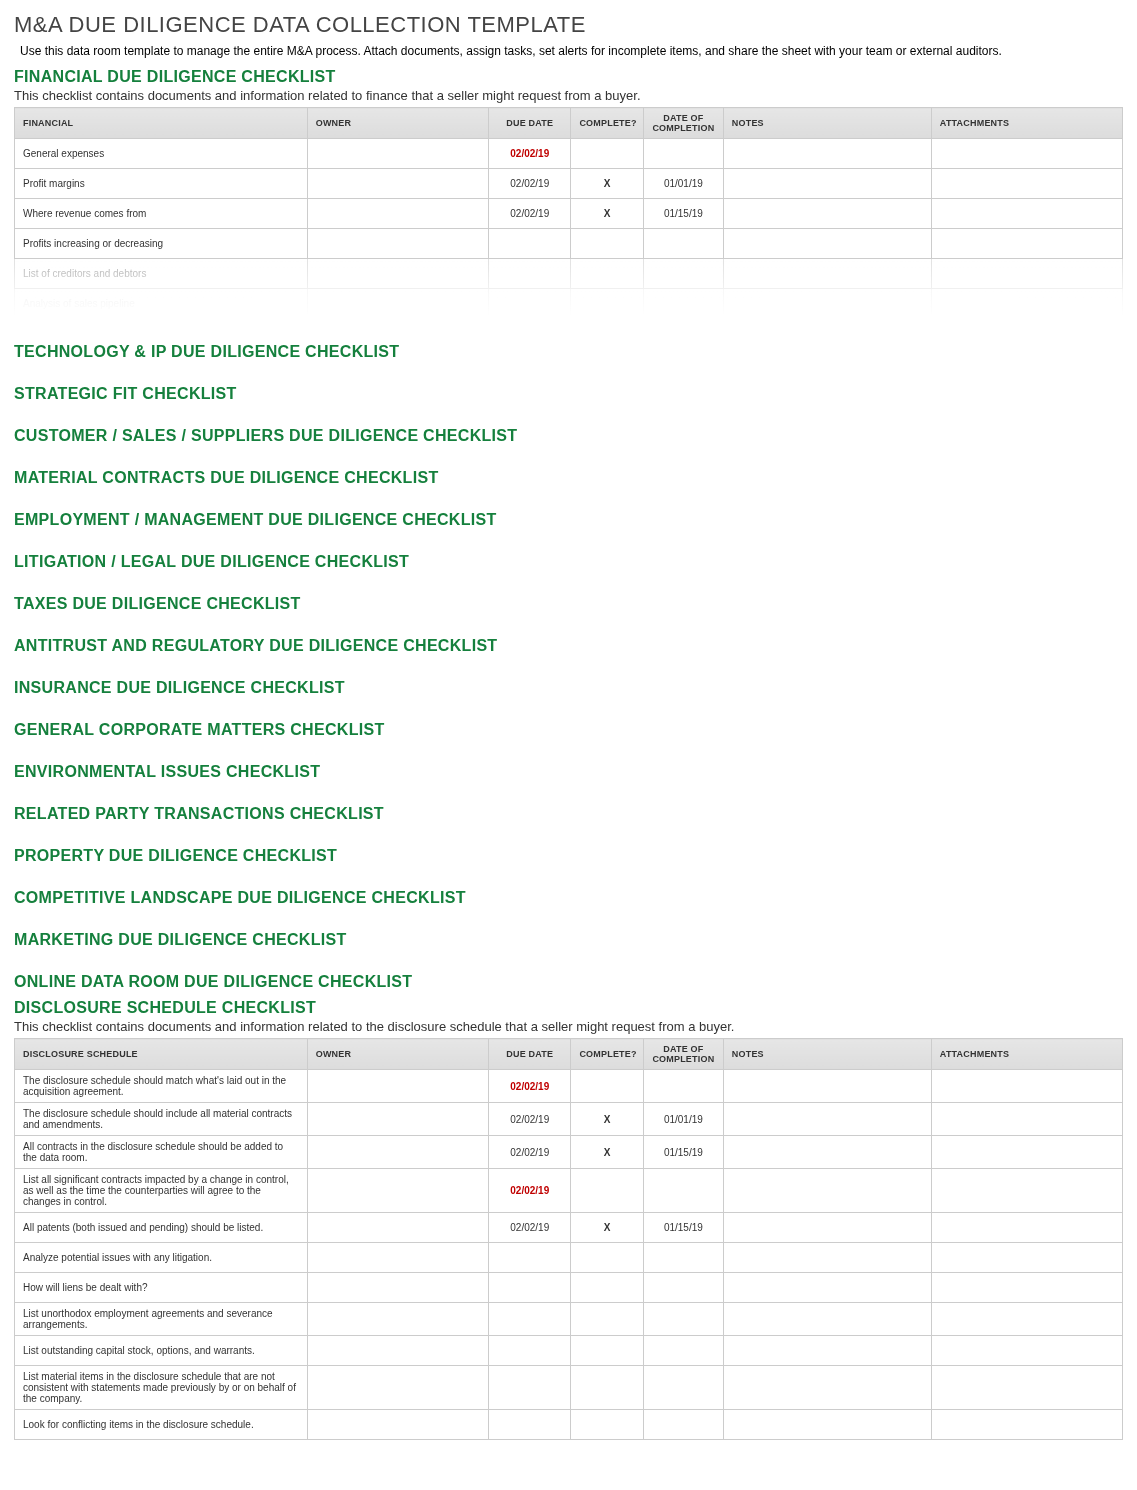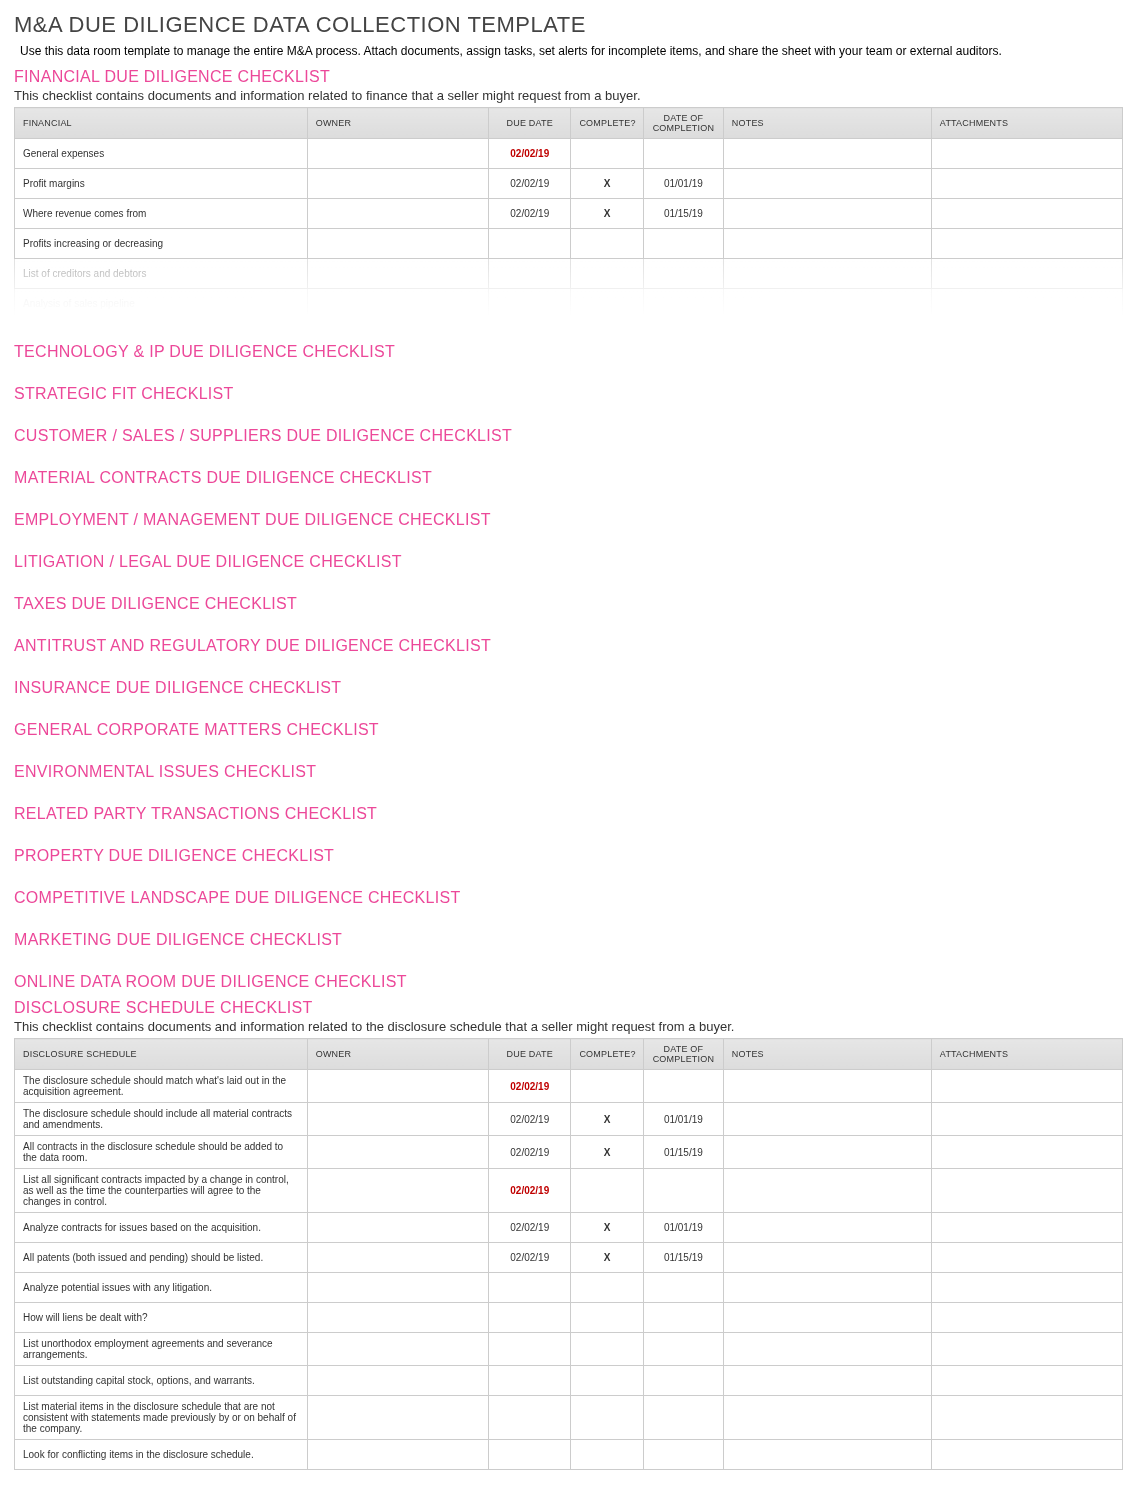--- a/index.html
+++ b/index.html
@@ -18,22 +18,22 @@
       margin-bottom: 6px;
     }
     .intro {
       font-size: 12px;
       color: #000000;
       margin-left: 6px;
       margin-bottom: 10px;
     }
     h2.section-title {
       font-size: 16px;
-      font-weight: 400;
-      color: #ec4899;
+      font-weight: 700;
+      color: #15803d;
       letter-spacing: 0.3px;
       margin-top: 8px;
       margin-bottom: 2px;
     }
     .section-desc {
       font-size: 13px;
       color: #333;
       margin-bottom: 4px;
     }
     table {
@@ -46,21 +46,21 @@
     th, td {
       border: 1px solid #ccc;
       font-size: 10px;
       padding: 5px 8px;
       vertical-align: middle;
       height: 30px;
     }
     th {
       background: linear-gradient(#e6e6e6, #dcdcdc);
       text-align: left;
-      font-weight: 400;
+      font-weight: 700;
       color: #333;
       font-size: 9px;
       letter-spacing: 0.2px;
     }
     th.center, td.center { text-align: center; }
     .col-item { width: 242px; }
     .col-owner { width: 150px; }
     .col-due { width: 68px; }
     .col-complete { width: 60px; }
     .col-completion { width: 66px; }
@@ -256,29 +256,20 @@
       <tr>
         <td>List all significant contracts impacted by a change in control, as well as the time the counterparties will agree to the changes in control.</td>
         <td></td>
         <td class="center overdue">02/02/19</td>
         <td class="center complete-x"></td>
         <td class="center"></td>
         <td></td>
         <td></td>
       </tr>
       <tr>
-        <td>Analyze contracts for issues based on the acquisition.</td>
-        <td></td>
-        <td class="center">02/02/19</td>
-        <td class="center complete-x">X</td>
-        <td class="center">01/01/19</td>
-        <td></td>
-        <td></td>
-      </tr>
-      <tr>
         <td>All patents (both issued and pending) should be listed.</td>
         <td></td>
         <td class="center">02/02/19</td>
         <td class="center complete-x">X</td>
         <td class="center">01/15/19</td>
         <td></td>
         <td></td>
       </tr>
       <tr>
         <td>Analyze potential issues with any litigation.</td>

